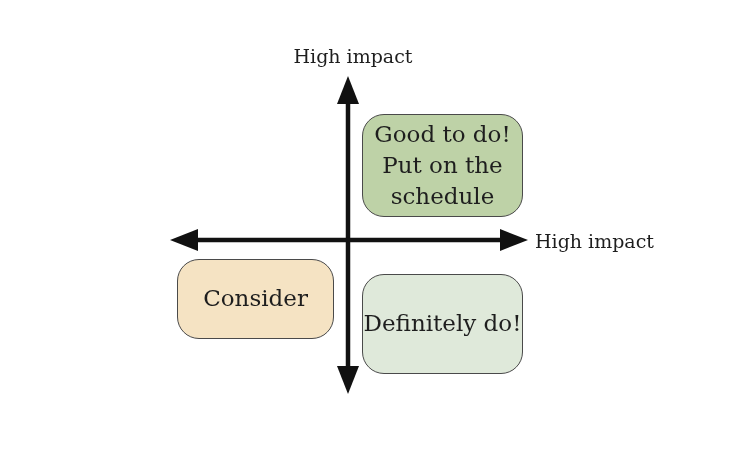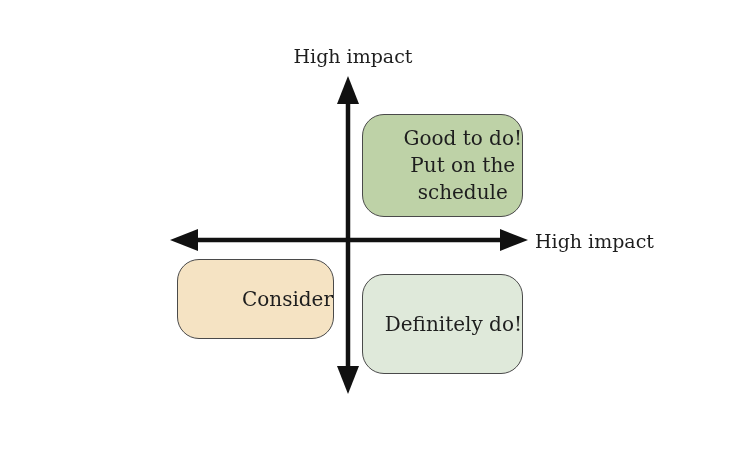--- a/index.html
+++ b/index.html
@@ -22,23 +22,23 @@
     top: 0;
     width: 730px;
     height: 453px;
   }
   .quadrant {
     position: absolute;
     border: 1.5px solid #4a4a4a;
     border-radius: 22px;
     display: flex;
     align-items: center;
-    justify-content: flex-end;
+    justify-content: center;
     text-align: center;
-    font-size: 20px;
+    font-size: 23px;
     line-height: 1.35;
     white-space: pre-line;
     box-sizing: border-box;
   }
   .q-tl { left: 178px; top: 116px; width: 157px; height: 100px; }
   .q-tr { left: 362px; top: 114px; width: 161px; height: 103px; }
   .q-bl { left: 177px; top: 259px; width: 157px; height: 80px; }
   .q-br { left: 362px; top: 274px; width: 161px; height: 100px; }
   .axis-label {
     position: absolute;

